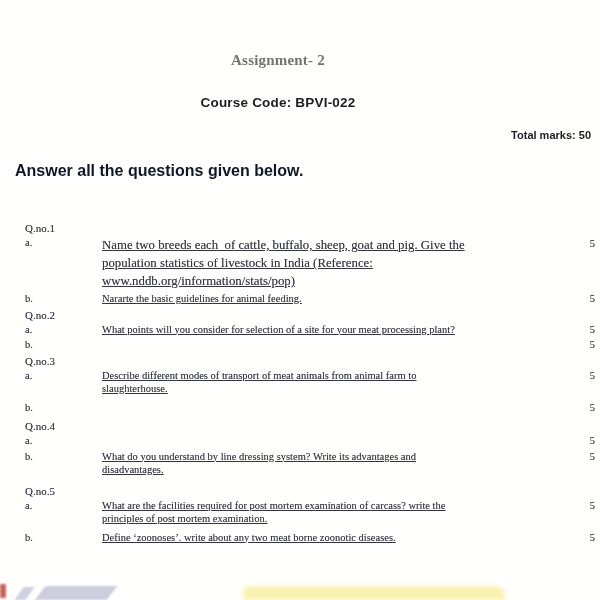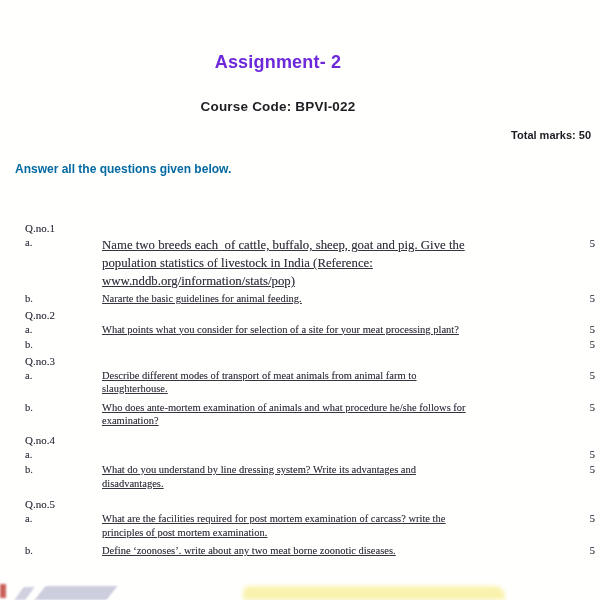--- a/index.html
+++ b/index.html
@@ -4,36 +4,36 @@
 <style>
   html,body{margin:0;padding:0;}
   body{width:600px;height:600px;background:#ffffff;}
   .page{
     position:relative;width:600px;height:600px;background:#fffffe;
     overflow:hidden;font-family:"Liberation Serif", serif;color:#35353f;
   }
   
   .header{position:absolute;top:52px;left:0;width:556px;text-align:center;}
   .title{
-    font-family:Liberation Sans, sans-serif;font-weight:bold;
-    font-size:18px;color:#6d28d9;letter-spacing:.2px;
+    font-family:Liberation Serif, serif;font-weight:bold;
+    font-size:15px;color:#737373;letter-spacing:.2px;
   }
   .course{
     font-family:"Liberation Sans", sans-serif;font-weight:bold;
     font-size:13.5px;color:#1d1d22;margin-top:26px;letter-spacing:.2px;
   }
   .total-marks{
     position:absolute;top:129px;right:9px;
     font-family:"Liberation Sans", sans-serif;font-weight:bold;
     font-size:11px;color:#1d1d22;
   }
   .instruction{
     position:absolute;top:162px;left:15px;
     font-family:"Liberation Sans", sans-serif;font-weight:bold;
-    font-size:12px;color:#0369a1;
+    font-size:16px;color:#0f172a;
   }
   
   .questions{
     position:absolute;top:221px;left:25px;width:577px;
     text-shadow:0 0 .5px rgba(70,70,95,.55);
   }
   .qnum{font-size:11px;line-height:14px;margin-bottom:1px;}
   .qrow{display:flex;align-items:flex-start;margin-bottom:2px;}
   .qrow.multi{margin-bottom:5px;}
   .qlabel{flex:0 0 77px;font-size:10.5px;line-height:13.5px;}
@@ -80,41 +80,39 @@
         <div class="qlabel">b.</div>
         <div class="qtext">Nararte the basic guidelines for animal feeding.</div>
         <div class="qmarks">5</div>
       </div>
     </div>
 
     <div class="qgroup g2">
       <div class="qnum">Q.no.2</div>
       <div class="qrow">
         <div class="qlabel">a.</div>
-        <div class="qtext">What points what you consider for selection of a site for your meat processing plant?</div>
+        <div class="qtext">What points will you consider for selection of a site for your meat processing plant?</div>
         <div class="qmarks">5</div>
       </div>
       <div class="qrow">
         <div class="qlabel">b.</div>
         <div class="qmarks">5</div>
       </div>
     </div>
 
     <div class="qgroup g3">
       <div class="qnum">Q.no.3</div>
       <div class="qrow multi">
         <div class="qlabel">a.</div>
         <div class="qtext">Describe different modes of transport of meat animals from animal farm to
 slaughterhouse.</div>
         <div class="qmarks">5</div>
       </div>
       <div class="qrow multi">
         <div class="qlabel">b.</div>
-        <div class="qtext">Who does ante-mortem examination of animals and what procedure he/she follows for
-examination?</div>
         <div class="qmarks">5</div>
       </div>
     </div>
 
     <div class="qgroup g4">
       <div class="qnum">Q.no.4</div>
       <div class="qrow">
         <div class="qlabel">a.</div>
         <div class="qmarks">5</div>
       </div>

